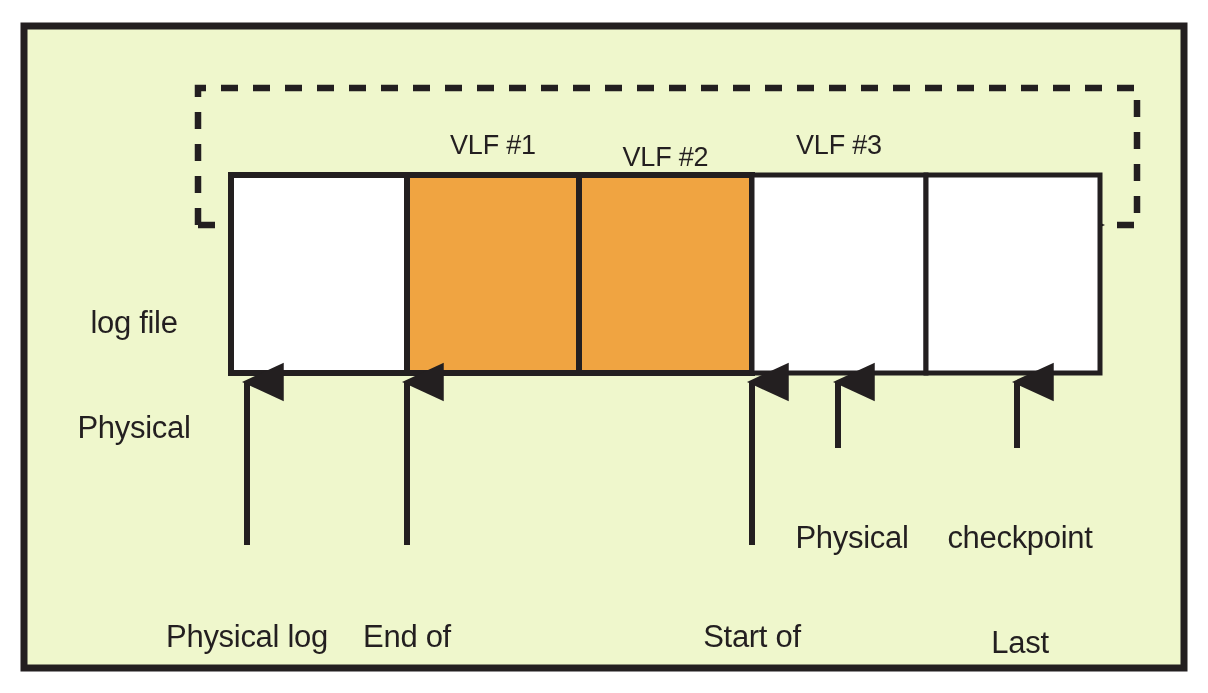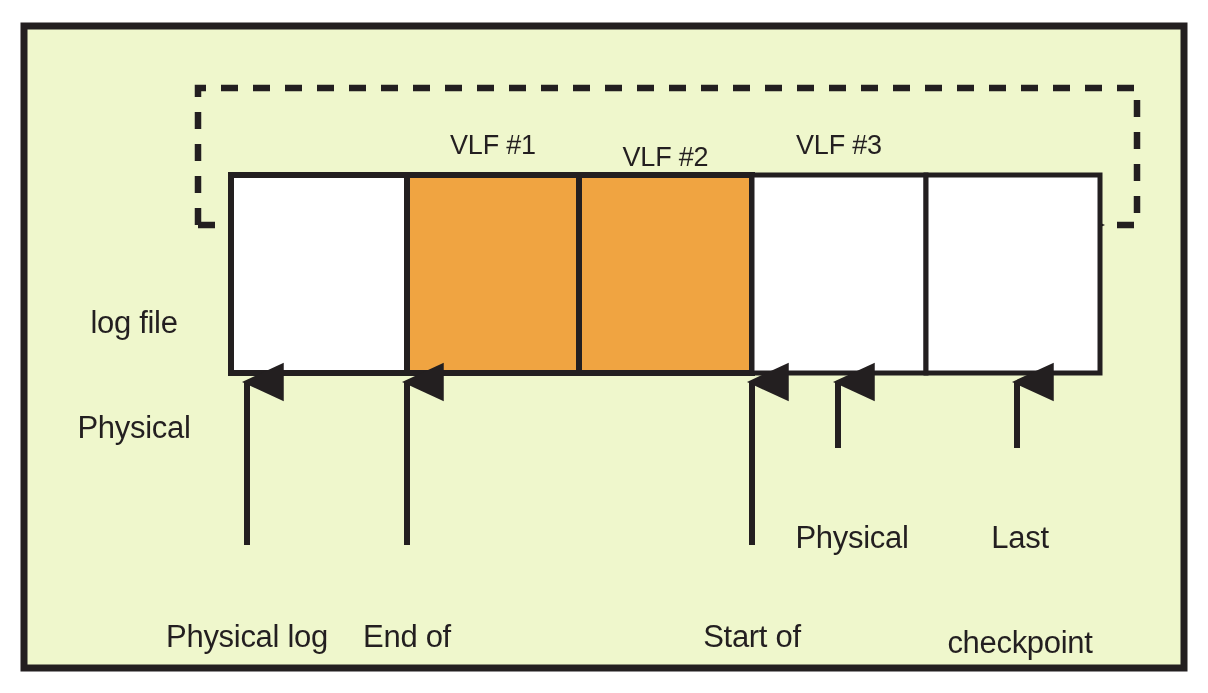--- a/index.html
+++ b/index.html
@@ -110,17 +110,17 @@
   <div class="txt caption" style="left:662px; top:551px; width:180px;">
     <div>Start of</div>
     
   </div>
 
   <div class="txt caption" style="left:762px; top:452px; width:180px;">
     <div>Physical</div>
   </div>
 
   <div class="txt caption" style="left:930px; top:452px; width:180px;">
+    <div>checkpoint</div>
     <div>Last</div>
-    <div>checkpoint</div>
   </div>
 
 </div>
 
 </body></html>

